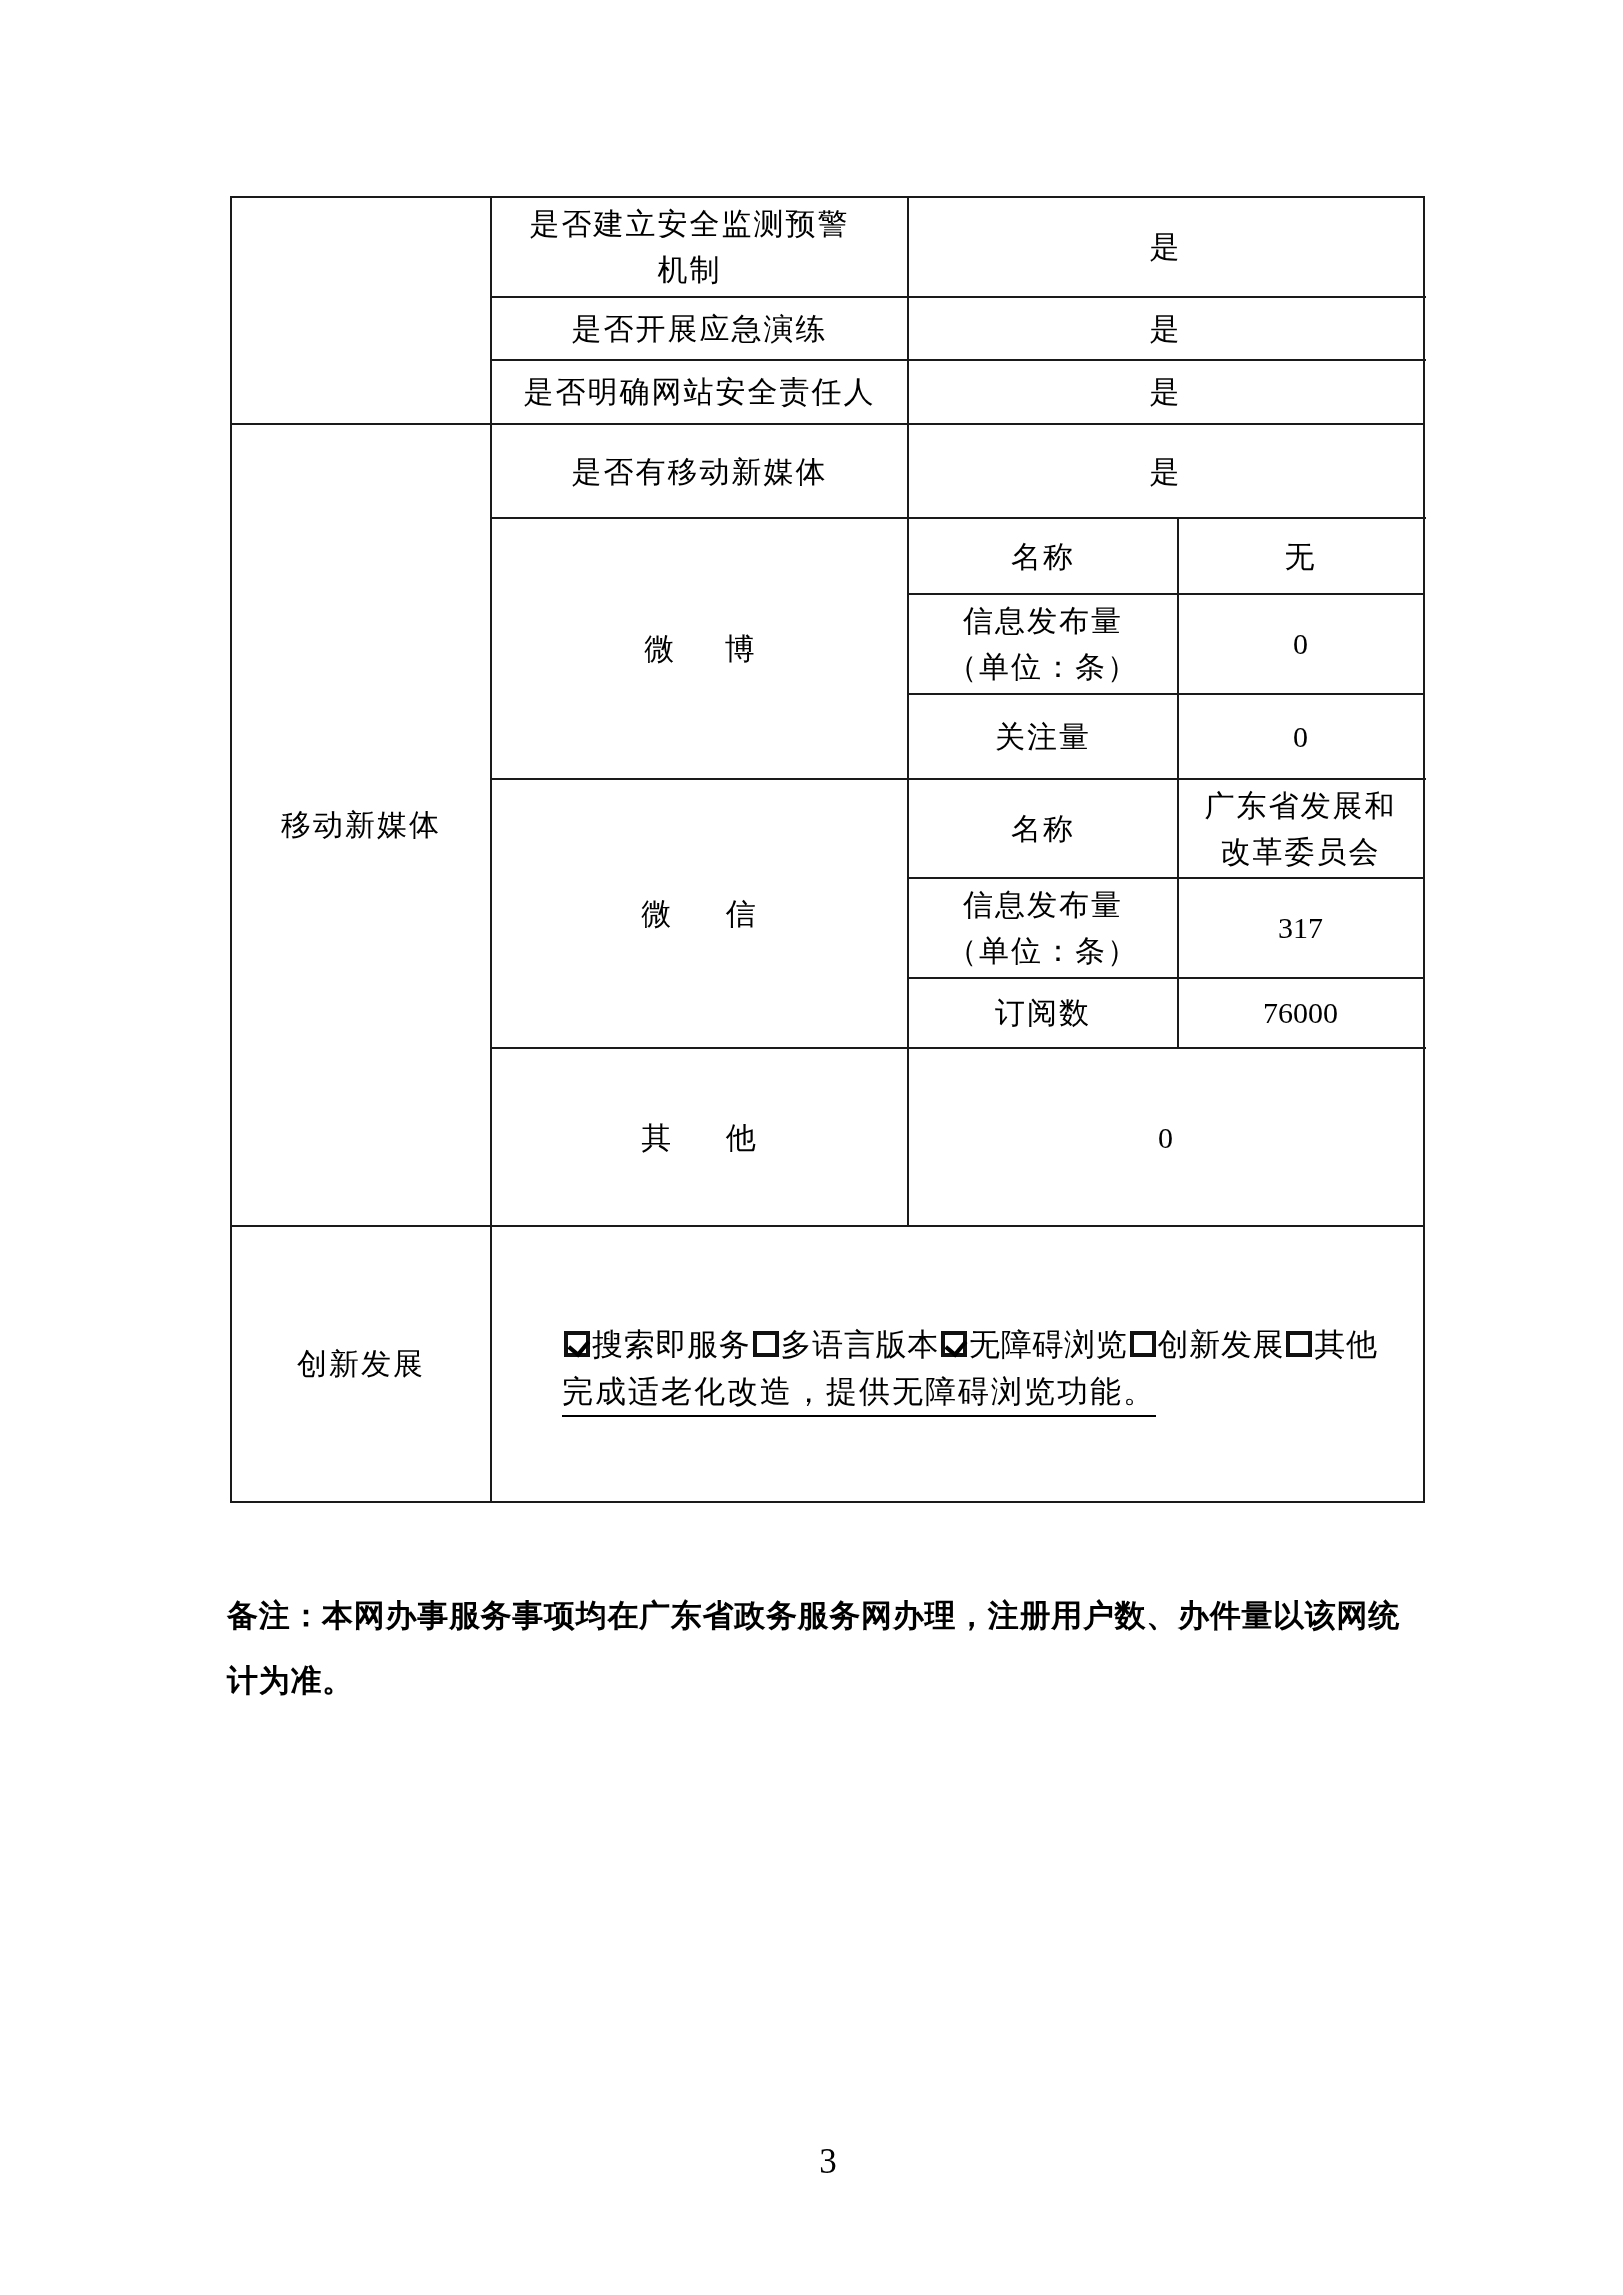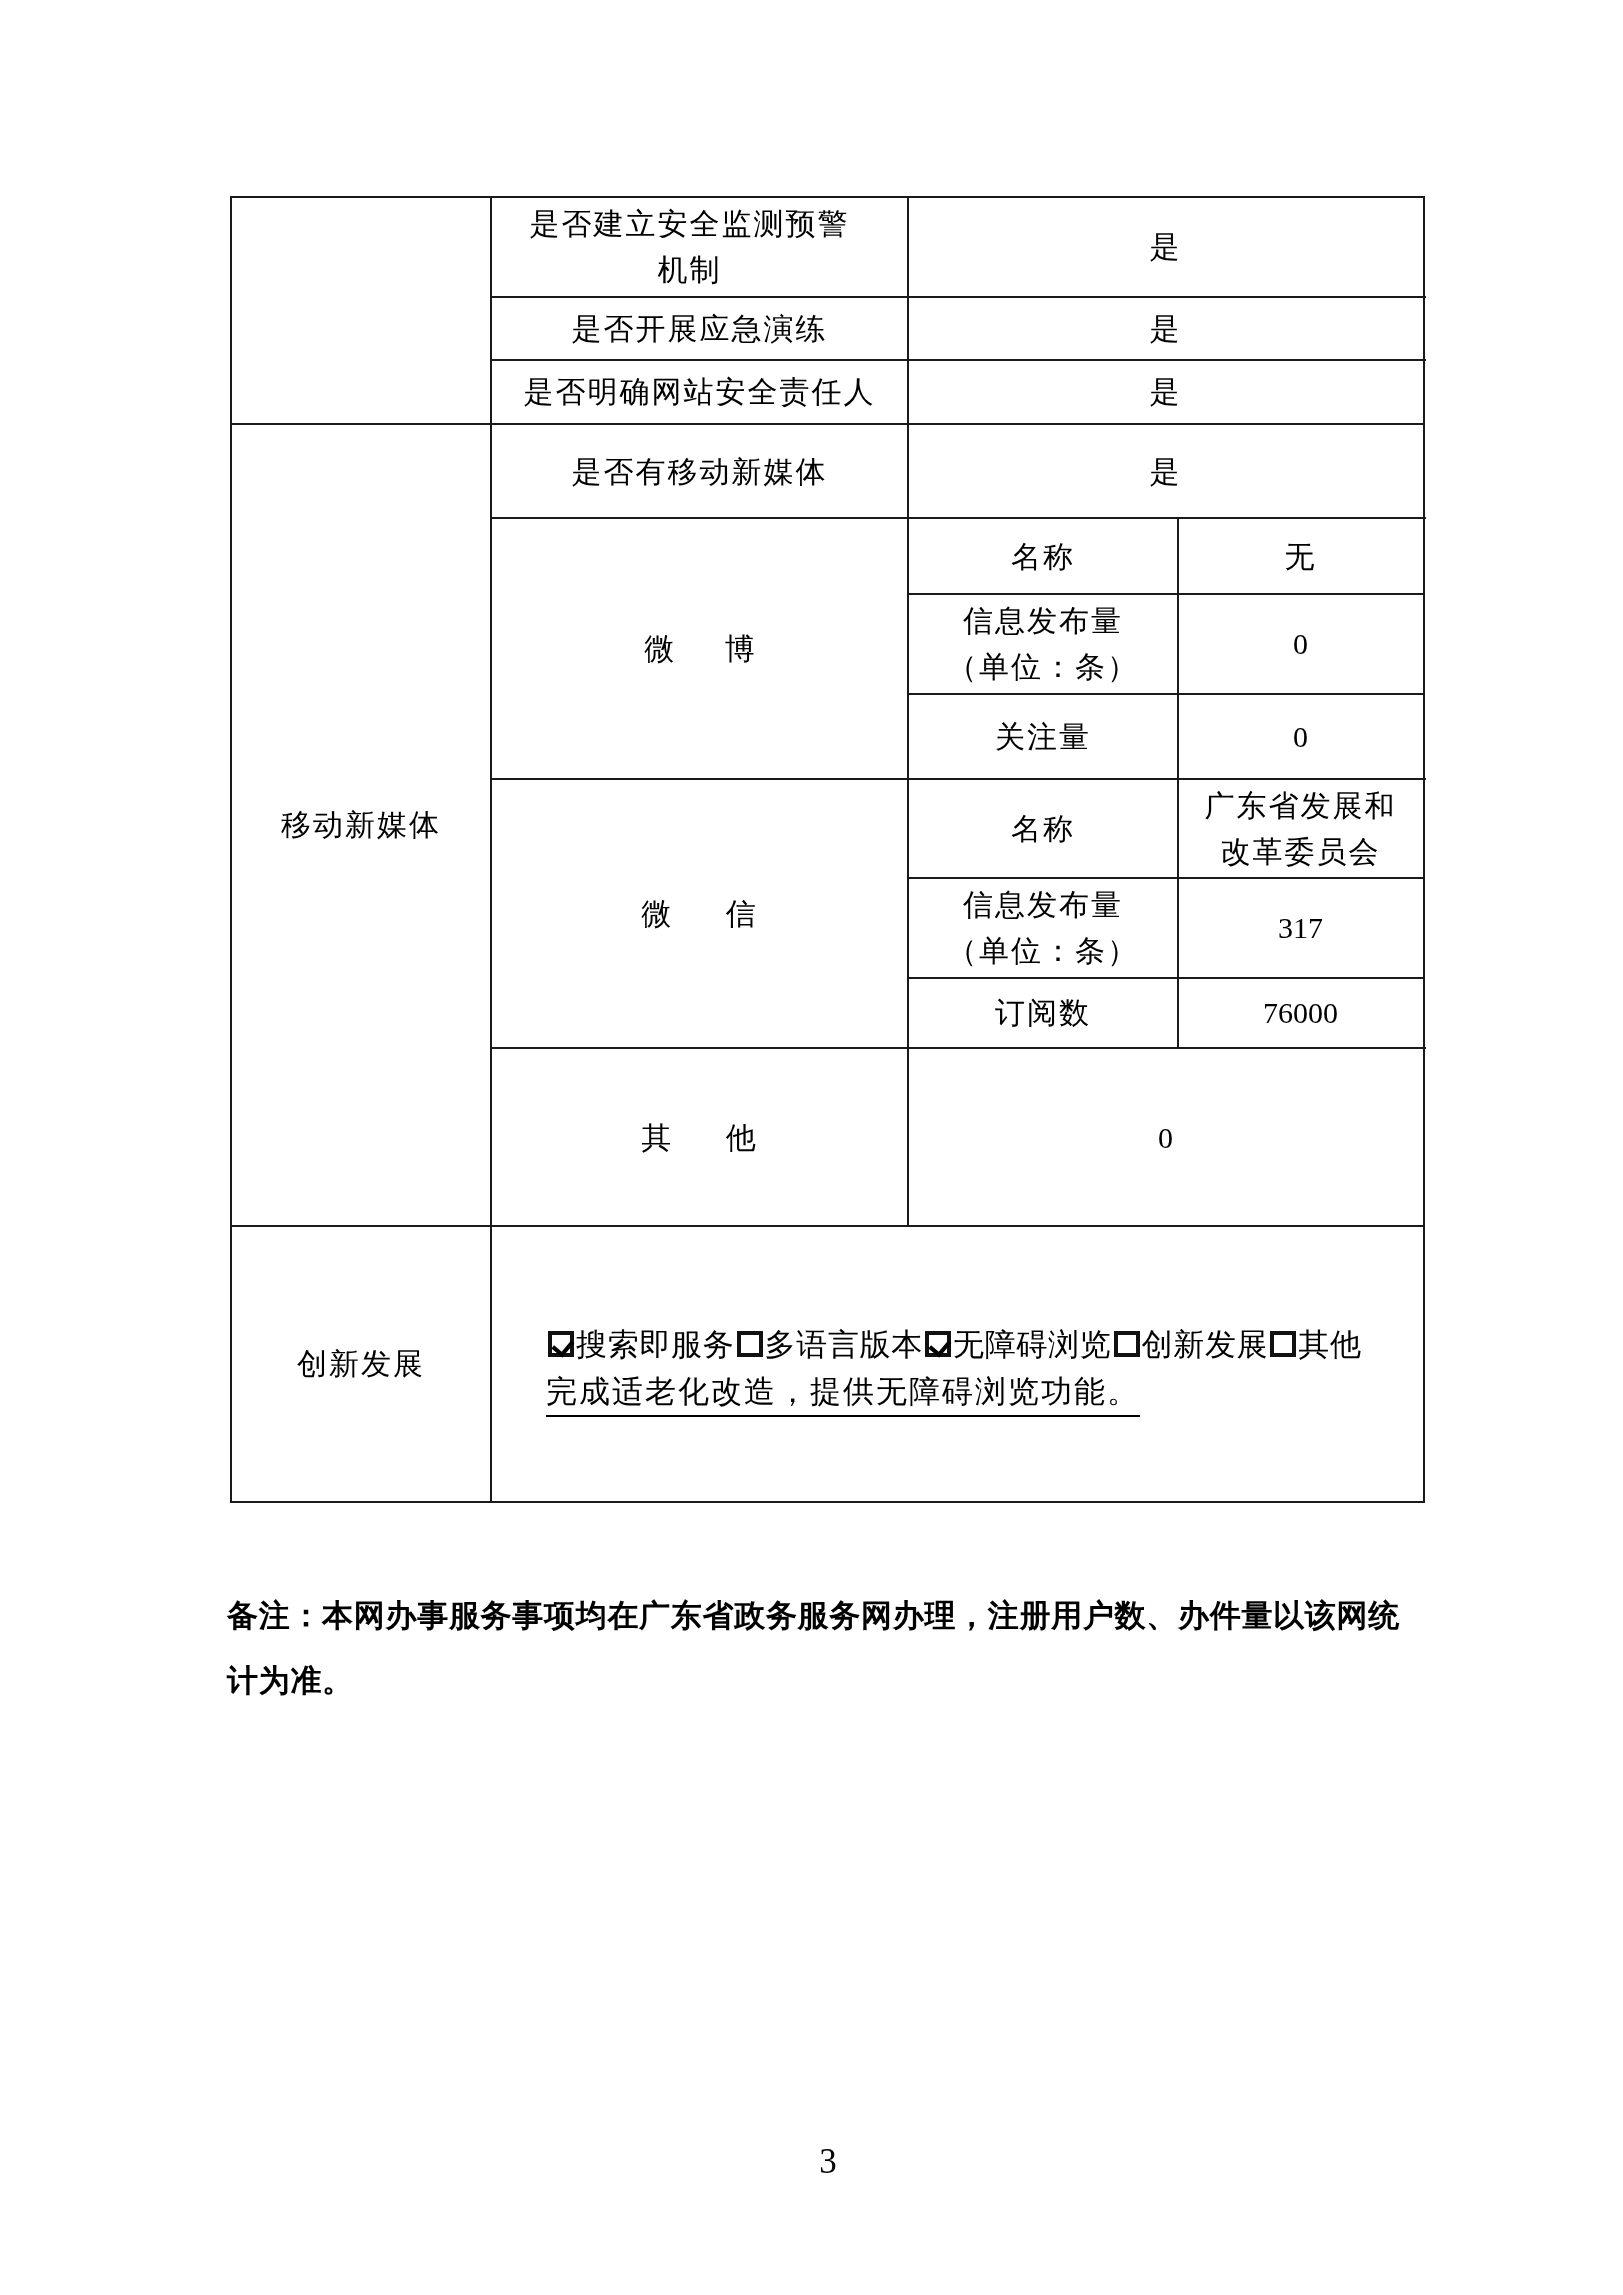--- a/index.html
+++ b/index.html
@@ -12,21 +12,21 @@
   .vl { position: absolute; width: 2px; background: #1a1a1a; }
 
   .cell { position: absolute; display: flex; align-items: center; justify-content: center;
           text-align: center; box-sizing: border-box; font-size: 30px; line-height: 46px;
           letter-spacing: 2px; }
   .cell .txt { display: block; }
   .spaced { letter-spacing: 33px; padding-left: 33px; text-align: right; }
   .num { font-family: "Liberation Serif", "DejaVu Serif", serif; letter-spacing: 0; font-size: 30px; }
 
   .innov { position: absolute; left: 492px; top: 1227px; width: 931px; height: 328px;
-           box-sizing: border-box; padding-left: 54px; padding-top: 93px; }
+           box-sizing: border-box; padding-left: 70px; padding-top: 93px; }
   .innov-line1 { font-size: 31px; line-height: 48px; white-space: nowrap; letter-spacing: 0.7px;
                  display: flex; align-items: center; }
   .cb { display: inline-block; width: 26px; height: 26px; border: 4.1px solid #111; box-sizing: border-box;
         position: relative; margin: 0 2px; background: #fff; vertical-align: middle; }
   .cb.checked::after { content: ""; position: absolute; left: 4.1px; top: 1.4px; width: 9.5px; height: 15px;
         border-right: 4.1px solid #000; border-bottom: 4.1px solid #000; transform: rotate(40deg);
         transform-origin: center; }
   .innov-line2 { font-size: 31px; line-height: 48px; letter-spacing: 2px; display: inline-block;
                  border-bottom: 2px solid #000; white-space: nowrap; margin-top: -1.4px; }
 

